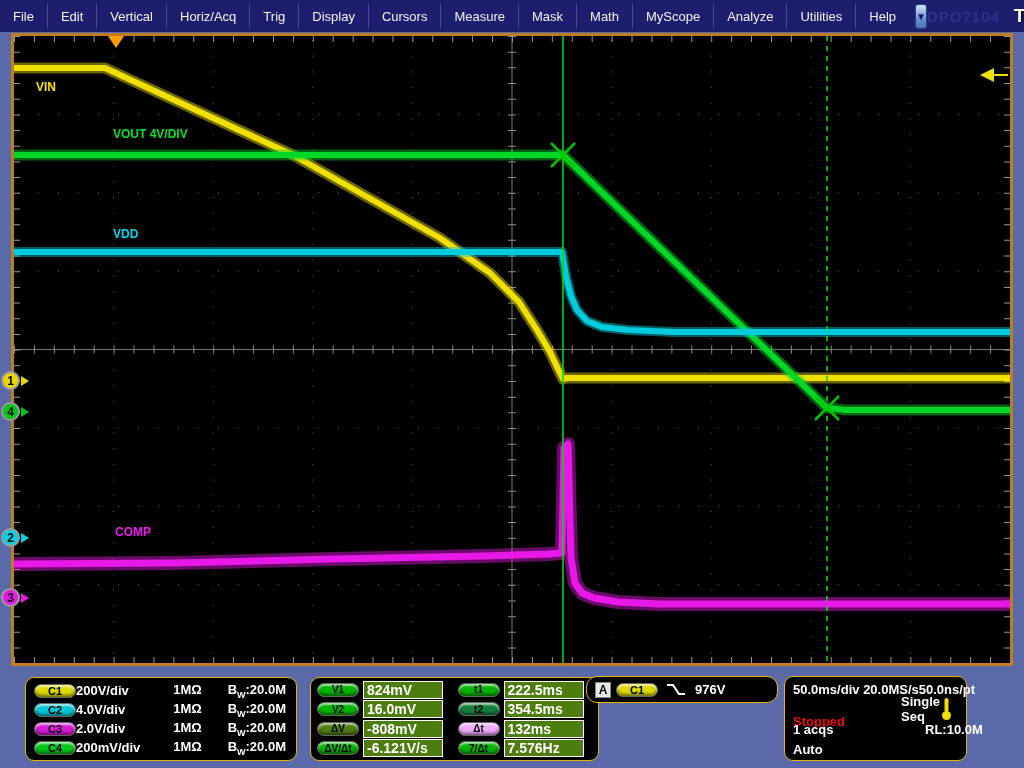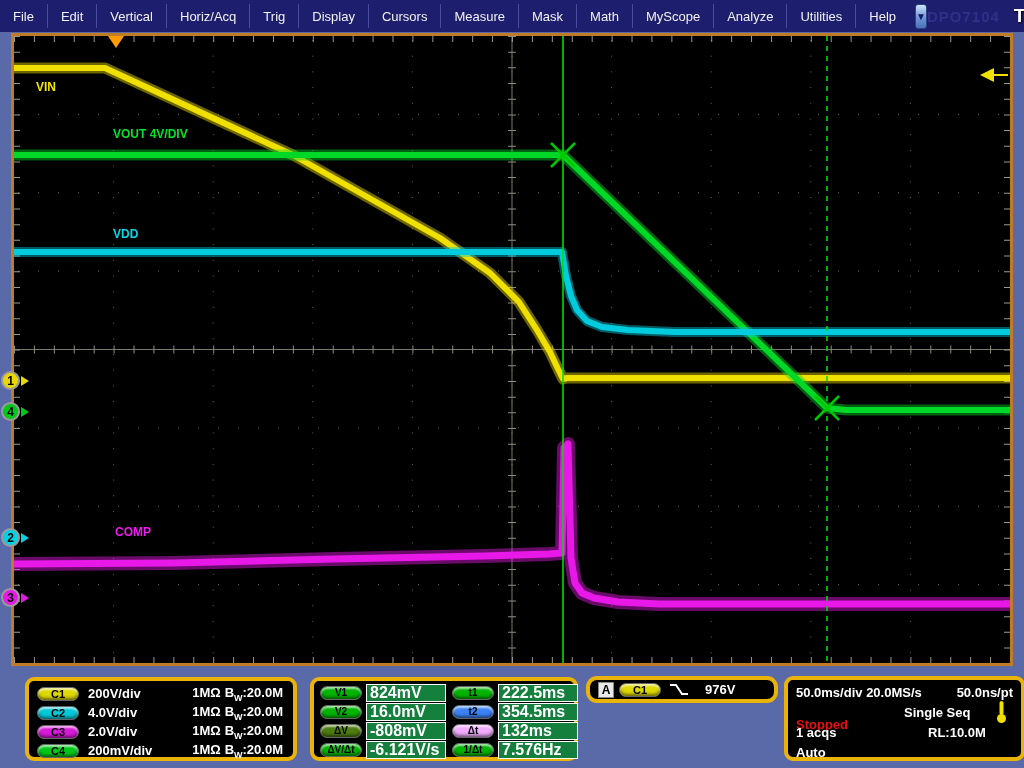--- a/index.html
+++ b/index.html
@@ -33,50 +33,50 @@
 
   .ch-marker { position:absolute; left:1px; display:flex; align-items:center; z-index:5; }
   .ch-circle { width:19px; height:19px; border-radius:50%; border:2px solid #9a9a9a;
                color:#000; font-size:12px; font-weight:bold; display:flex;
                align-items:center; justify-content:center; }
   .ch-arrow { width:0; height:0; border-top:5px solid transparent;
               border-bottom:5px solid transparent; border-left:8px solid #fff; margin-left:1px; }
 
   
   #bottombar { position:absolute; left:0; top:668px; width:1024px; height:100px; background:#5a6aa8; }
-  .panel { position:absolute; background:#000; border:4px solid #eab308; border-radius:9px;
+  .panel { position:absolute; background:#000; border:1px solid #eab308; border-radius:9px;
            color:#fff; font-weight:bold; font-size:13px; }
   #panel-channels { left:25px; top:9px; width:272px; height:84px; padding:3px 10px 3px 8px; }
   .ch-row { height:19px; display:flex; align-items:center; }
   .pill { height:14px; border-radius:8px; border:1px solid #666; color:#000; font-size:11px;
           font-weight:bold; display:flex; align-items:center; justify-content:center;
           box-shadow:inset 0 2px 2px rgba(255,255,255,.65), inset 0 -2px 3px rgba(0,0,0,.5); }
   .pill.ch { width:42px; }
-  .ch-scale { margin-left:9px; }
+  .ch-scale { }
   .ch-right { margin-left:auto; display:flex; align-items:baseline; }
-  .ch-imp { margin-right:4px; }
+  .ch-imp { margin-right:26px; }
   .bw-sub { font-size:9px; vertical-align:sub; }
 
-  #panel-cursors { left:310px; top:9px; width:268px; height:84px; padding:2px 6px;
+  #panel-cursors { left:310px; top:9px; width:289px; height:84px; padding:2px 6px;
                    display:grid; grid-template-columns:1fr 1fr; column-gap:6px; }
   .cur-col { display:flex; flex-direction:column; justify-content:space-around; }
   .cur-row { display:flex; align-items:center; height:19px; }
   .pill.cur { width:42px; flex:none; font-size:10px; }
-  .cur-val { margin-left:4px; width:80px; height:18px; border:1px solid #fff; background:#15803d;
-             display:flex; align-items:center; padding-left:3px; font-size:16px; }
+  .cur-val { margin-left:4px; width:80px; height:18px; border:1px solid #fff; background:#4d7c0f;
+             display:flex; align-items:center; padding-left:3px; font-size:14px; }
 
   #panel-trigger { left:586px; top:8px; width:192px; height:27px; border-radius:11px;
                    display:flex; align-items:center; padding:0 8px; }
   #trig-a-box { width:16px; height:16px; background:#e8e8e8; color:#000; font-size:12px;
                 display:flex; align-items:center; justify-content:center; border:1px solid #888; }
   #trig-src-pill { width:42px; margin-left:5px; }
   #trig-slope-icon { margin-left:7px; }
-  #trig-level { margin-left:15px; }
-
-  #panel-horiz { left:784px; top:8px; width:241px; height:85px; padding:2px 8px; }
+  #trig-level { margin-left:8px; }
+
+  #panel-horiz { left:784px; top:8px; width:183px; height:85px; padding:2px 8px; }
   .hz-row { height:20px; display:flex; align-items:center; }
   #hz-resolution { margin-left:auto; }
   #hz-status { color:#e81010;margin-top:24px; }
   #hz-mode { position:absolute; left:108px; }
   #thermo-icon { margin-left:auto; margin-right:6px; }
   #hz-rl { position:absolute; left:132px; }
 </style>
 </head>
 <body>
 
@@ -249,29 +249,29 @@
           <div class="pill cur" style="background:#00b400">ΔV/Δt</div>
           <div class="cur-val">-6.121V/s</div>
         </div>
       </div>
     <div class="cur-col" id="cur-col-t">
         <div class="cur-row">
           <div class="pill cur" style="background:#00b400">t1</div>
           <div class="cur-val">222.5ms</div>
         </div>
         <div class="cur-row">
-          <div class="pill cur" style="background:#3b82f6">t2</div>
+          <div class="pill cur" style="background:#15803d">t2</div>
           <div class="cur-val">354.5ms</div>
         </div>
         <div class="cur-row">
           <div class="pill cur" style="background:#f0abfc">Δt</div>
           <div class="cur-val">132ms</div>
         </div>
         <div class="cur-row">
-          <div class="pill cur" style="background:#00b400">1/Δt</div>
+          <div class="pill cur" style="background:#00b400">7/Δt</div>
           <div class="cur-val">7.576Hz</div>
         </div>
       </div>
   </div>
 
   <div id="panel-trigger" class="panel">
     <div id="trig-a-box">A</div>
     <div id="trig-src-pill" class="pill ch" style="background: rgb(221, 216, 0);">C1</div>
     <svg id="trig-slope-icon" width="22" height="17">
       <path d="M2,4 H8 L14,13 H20" stroke="#ffffff" stroke-width="2" fill="none"></path>

